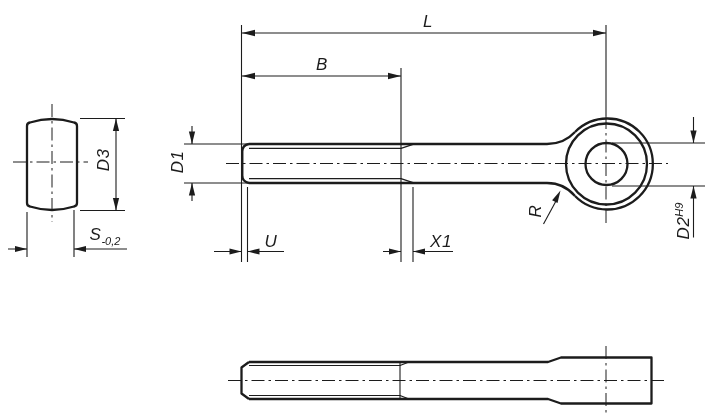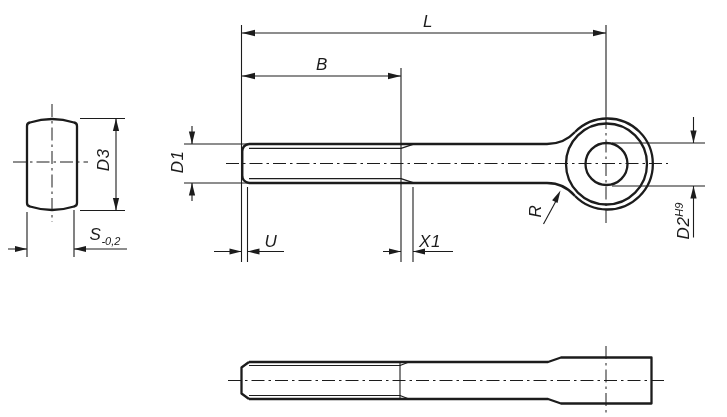--- a/index.html
+++ b/index.html
@@ -112,19 +112,19 @@
   <span class="lbl" style="left:322px;top:65px">B</span>
 
   <span class="lbl rot" style="left:178px;top:162px">D1</span>
 
   <span class="lbl rot" style="left:104px;top:160px">D3</span>
 
   <span class="lbl" style="left:105px;top:236px"><span>S</span><span class="sub">-0,2</span></span>
 
   <span class="lbl" style="left:271px;top:242px">U</span>
 
-  <span class="lbl" style="left:430px;top:242px">X1</span>
+  <span class="lbl" style="left:441px;top:242px">X1</span>
 
   <span class="lbl rot" style="left:536px;top:211px">R</span>
 
   <span class="lbl rot" style="left:683px;top:221px"><span>D2</span><span class="sup">H9</span></span>
 
 </div>
 
 </body></html>

